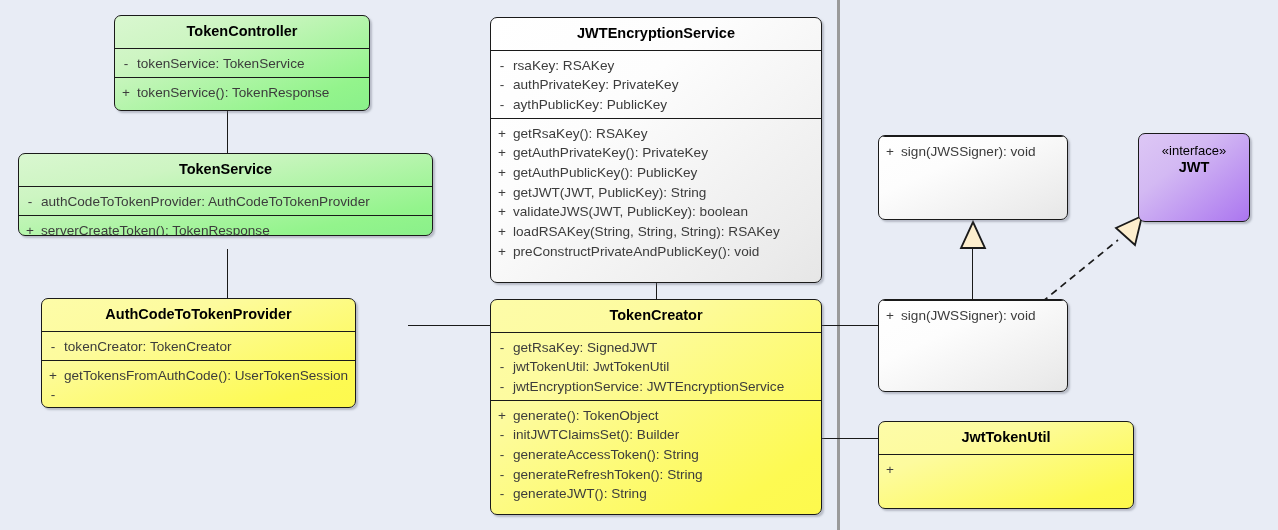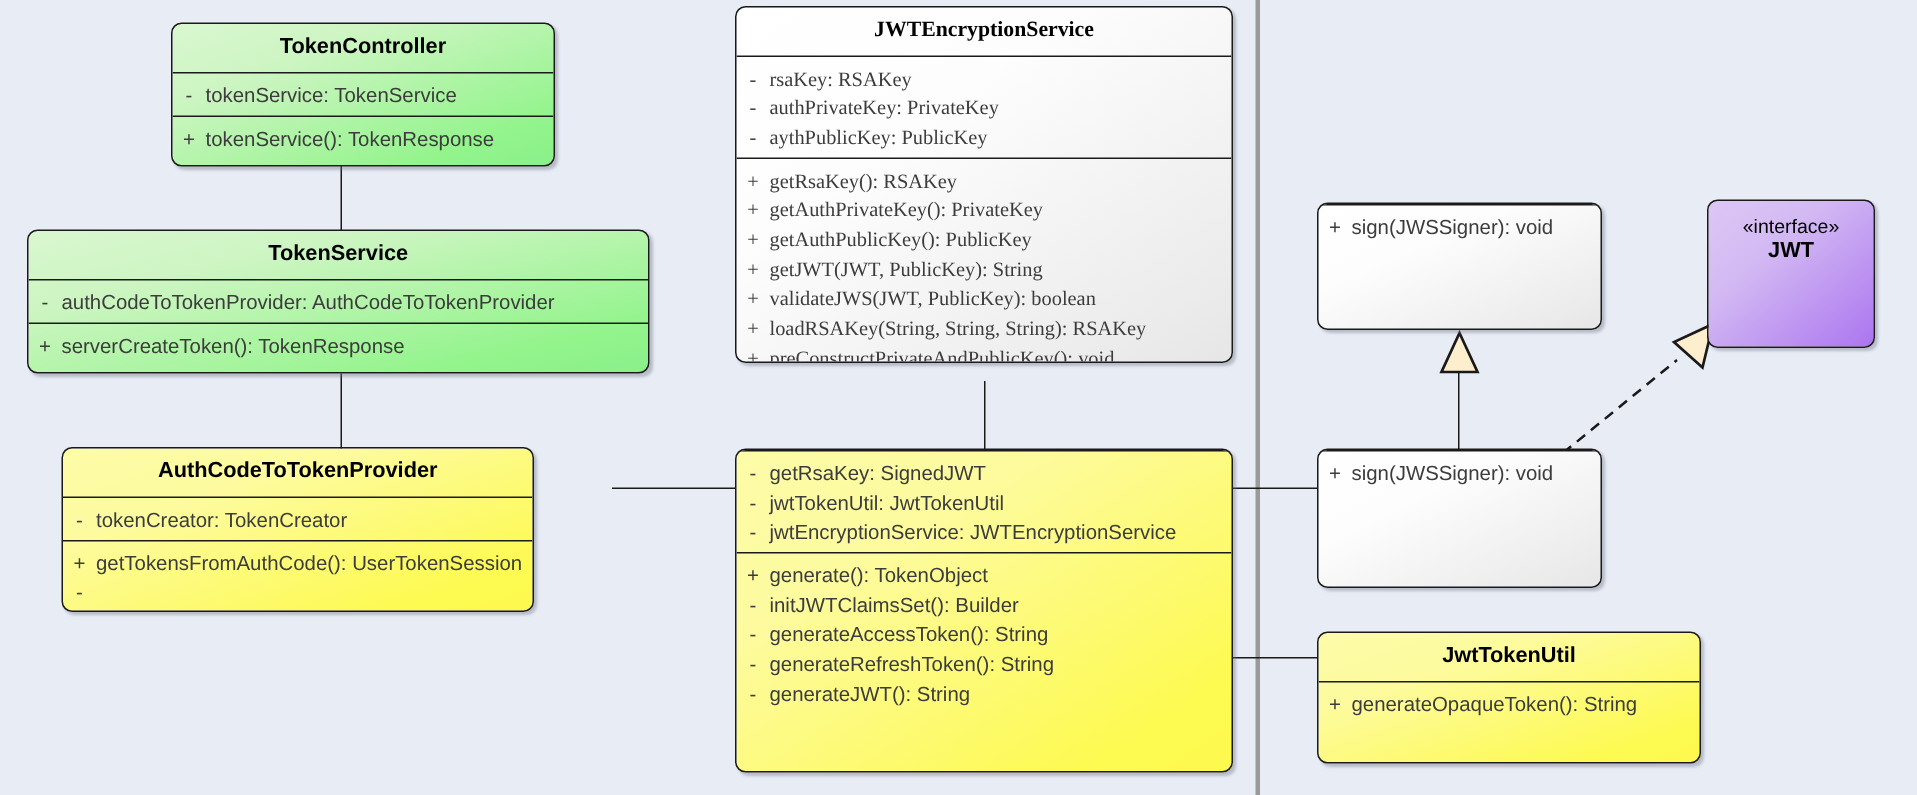--- a/index.html
+++ b/index.html
@@ -143,21 +143,21 @@
       </div>
     </div>
     <div class="cls-section" style="height:30px;">
       <div class="member">
         <span class="vis">+</span>
         <span class="sig">tokenService(): TokenResponse</span>
       </div>
     </div>
   </div>
 
-  <div class="uml-class rounded fill-white" style="left:490px; top:4px; width:332px; height:238px;font-family:Liberation Serif, serif;">
+  <div class="uml-class rounded fill-white" style="left:490px; top:17px; width:332px; height:266px;">
     <div class="cls-title">JWTEncryptionService</div>
     <div class="cls-section" style="height:68px;">
       <div class="member">
         <span class="vis">-</span>
         <span class="sig">rsaKey: RSAKey</span>
       </div>
       <div class="member">
         <span class="vis">-</span>
         <span class="sig">authPrivateKey: PrivateKey</span>
       </div>
@@ -191,21 +191,21 @@
         <span class="vis">+</span>
         <span class="sig">loadRSAKey(String, String, String): RSAKey</span>
       </div>
       <div class="member">
         <span class="vis">+</span>
         <span class="sig">preConstructPrivateAndPublicKey(): void</span>
       </div>
     </div>
   </div>
 
-  <div class="uml-class rounded fill-green" style="left:18px; top:153px; width:415px; height:96px;">
+  <div class="uml-class rounded fill-green" style="left:18px; top:153px; width:415px; height:83px;">
     <div class="cls-title">TokenService</div>
     <div class="cls-section" style="height:29px;">
       <div class="member">
         <span class="vis">-</span>
         <span class="sig">authCodeToTokenProvider: AuthCodeToTokenProvider</span>
       </div>
     </div>
     <div class="cls-section" style="height:30px;">
       <div class="member">
         <span class="vis">+</span>
@@ -216,21 +216,21 @@
 
   <div class="uml-class rounded fill-white" style="left:878px; top:135px; width:190px; height:85px;">
     <div class="cls-section" style="height:48px;">
       <div class="member">
         <span class="vis">+</span>
         <span class="sig">sign(JWSSigner): void</span>
       </div>
     </div>
   </div>
 
-  <div class="uml-class rounded fill-purple" style="left:1138px; top:133px; width:112px; height:99px;">
+  <div class="uml-class rounded fill-purple" style="left:1138px; top:133px; width:112px; height:89px;">
     <div class="cls-title" style="padding-top:10px;">
       <span class="stereotype">«interface»</span>
       <span>JWT</span>
     </div>
   </div>
 
   <div class="uml-class rounded fill-yellow" style="left:41px; top:298px; width:315px; height:110px;">
     <div class="cls-title">AuthCodeToTokenProvider</div>
     <div class="cls-section" style="height:29px;">
       <div class="member">
@@ -243,20 +243,21 @@
         <span class="vis">+</span>
         <span class="sig">getTokensFromAuthCode(): UserTokenSession</span>
       </div>
       <div class="member">
         <span class="vis">-</span>
       </div>
     </div>
   </div>
 
   <div class="uml-class rounded fill-yellow" style="left:490px; top:299px; width:332px; height:216px;">
+    <div class="cls-title">TokenCreator</div>
     <div class="cls-section" style="height:68px;">
       <div class="member">
         <span class="vis">-</span>
         <span class="sig">getRsaKey: SignedJWT</span>
       </div>
       <div class="member">
         <span class="vis">-</span>
         <span class="sig">jwtTokenUtil: JwtTokenUtil</span>
       </div>
       <div class="member">
@@ -295,18 +296,17 @@
         <span class="sig">sign(JWSSigner): void</span>
       </div>
     </div>
   </div>
 
   <div class="uml-class rounded fill-yellow" style="left:878px; top:421px; width:256px; height:88px;">
     <div class="cls-title">JwtTokenUtil</div>
     <div class="cls-section" style="height:51px;">
       <div class="member">
         <span class="vis">+</span>
-        <span class="sig">generateOpaqueToken(): String</span>
       </div>
     </div>
   </div>
 
 </div>
 
 </body></html>

